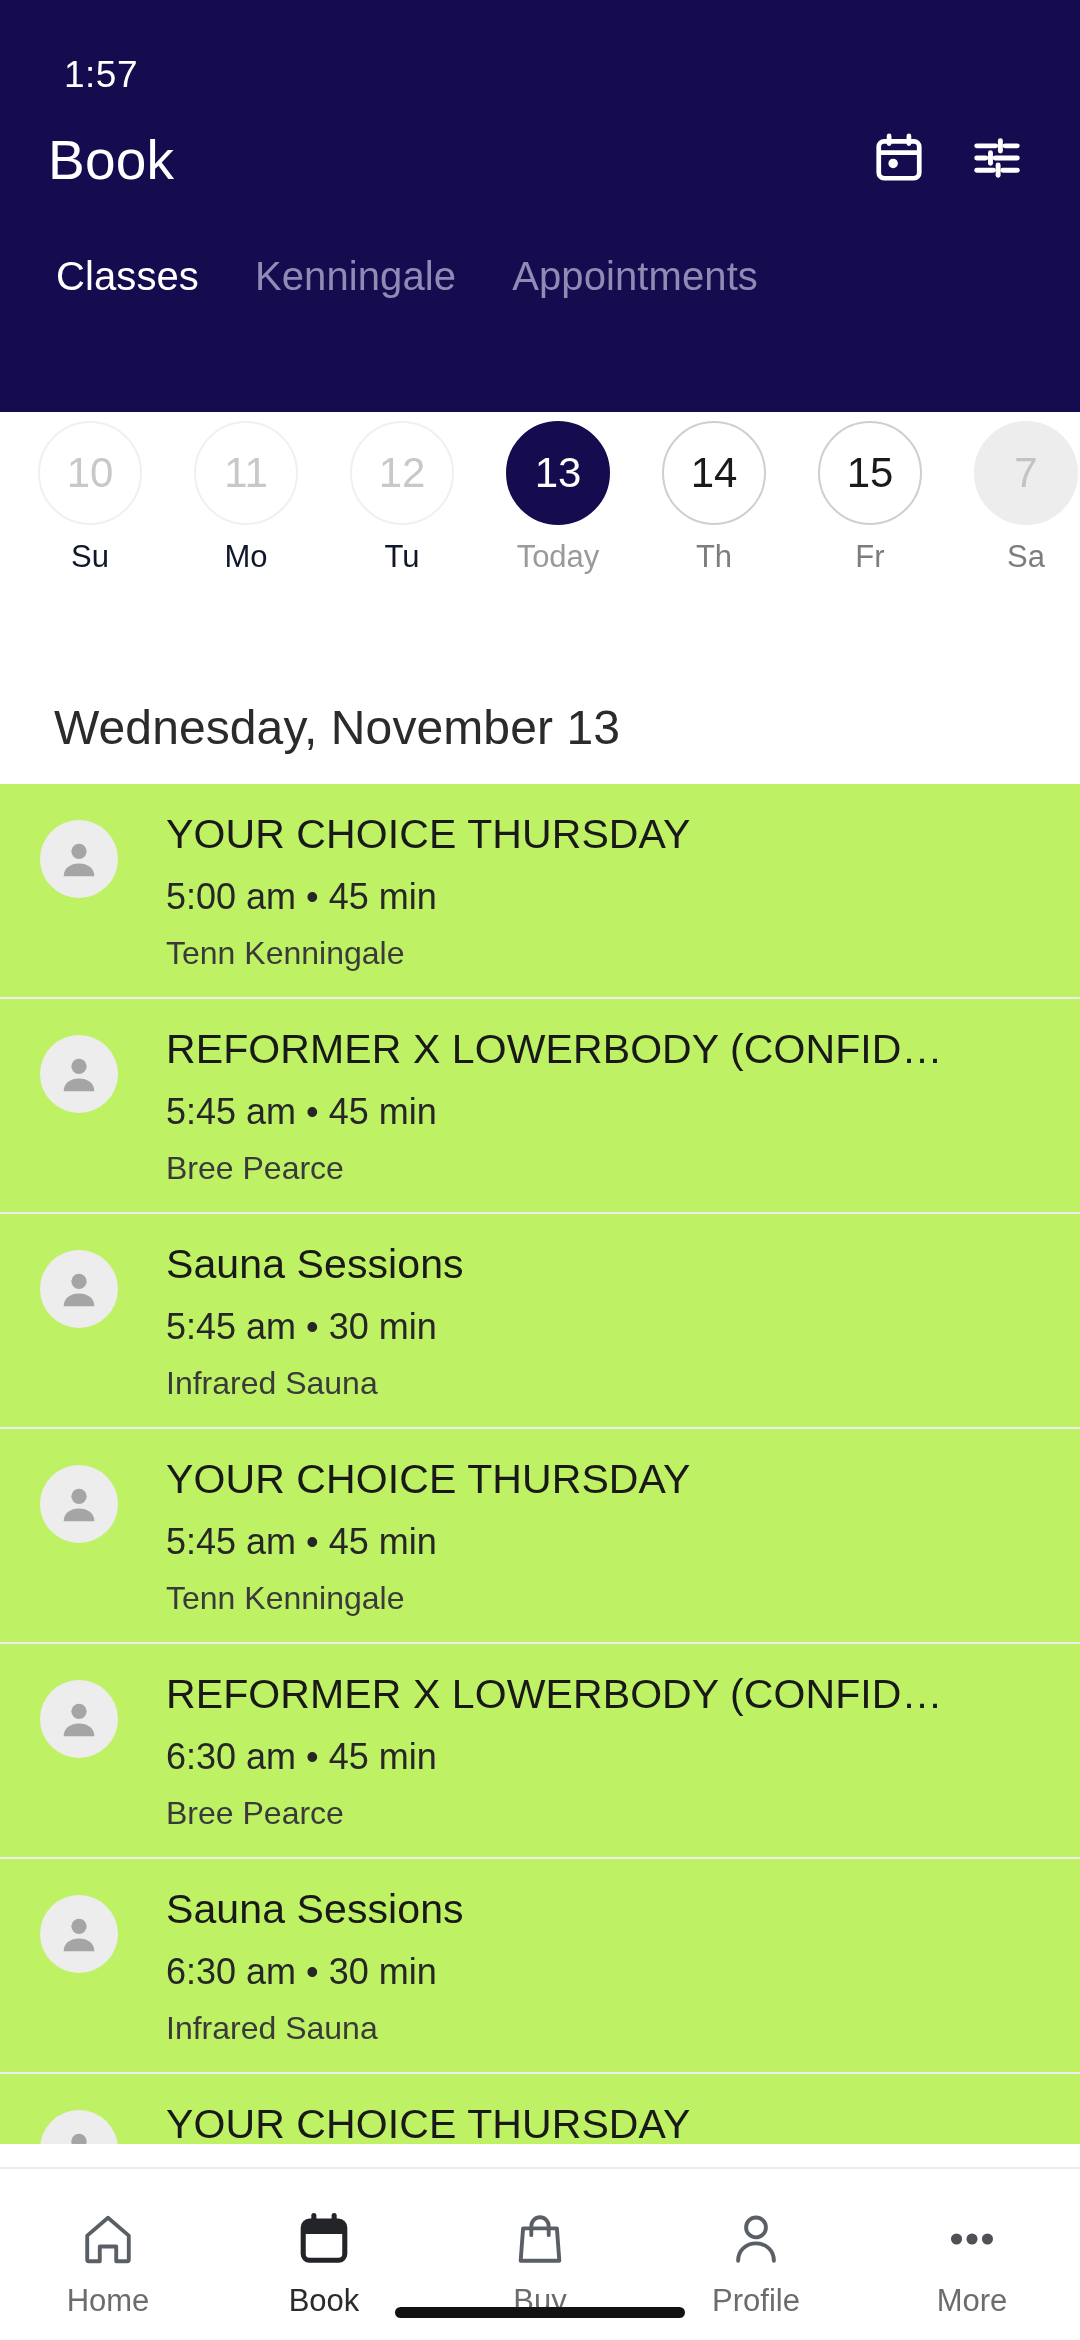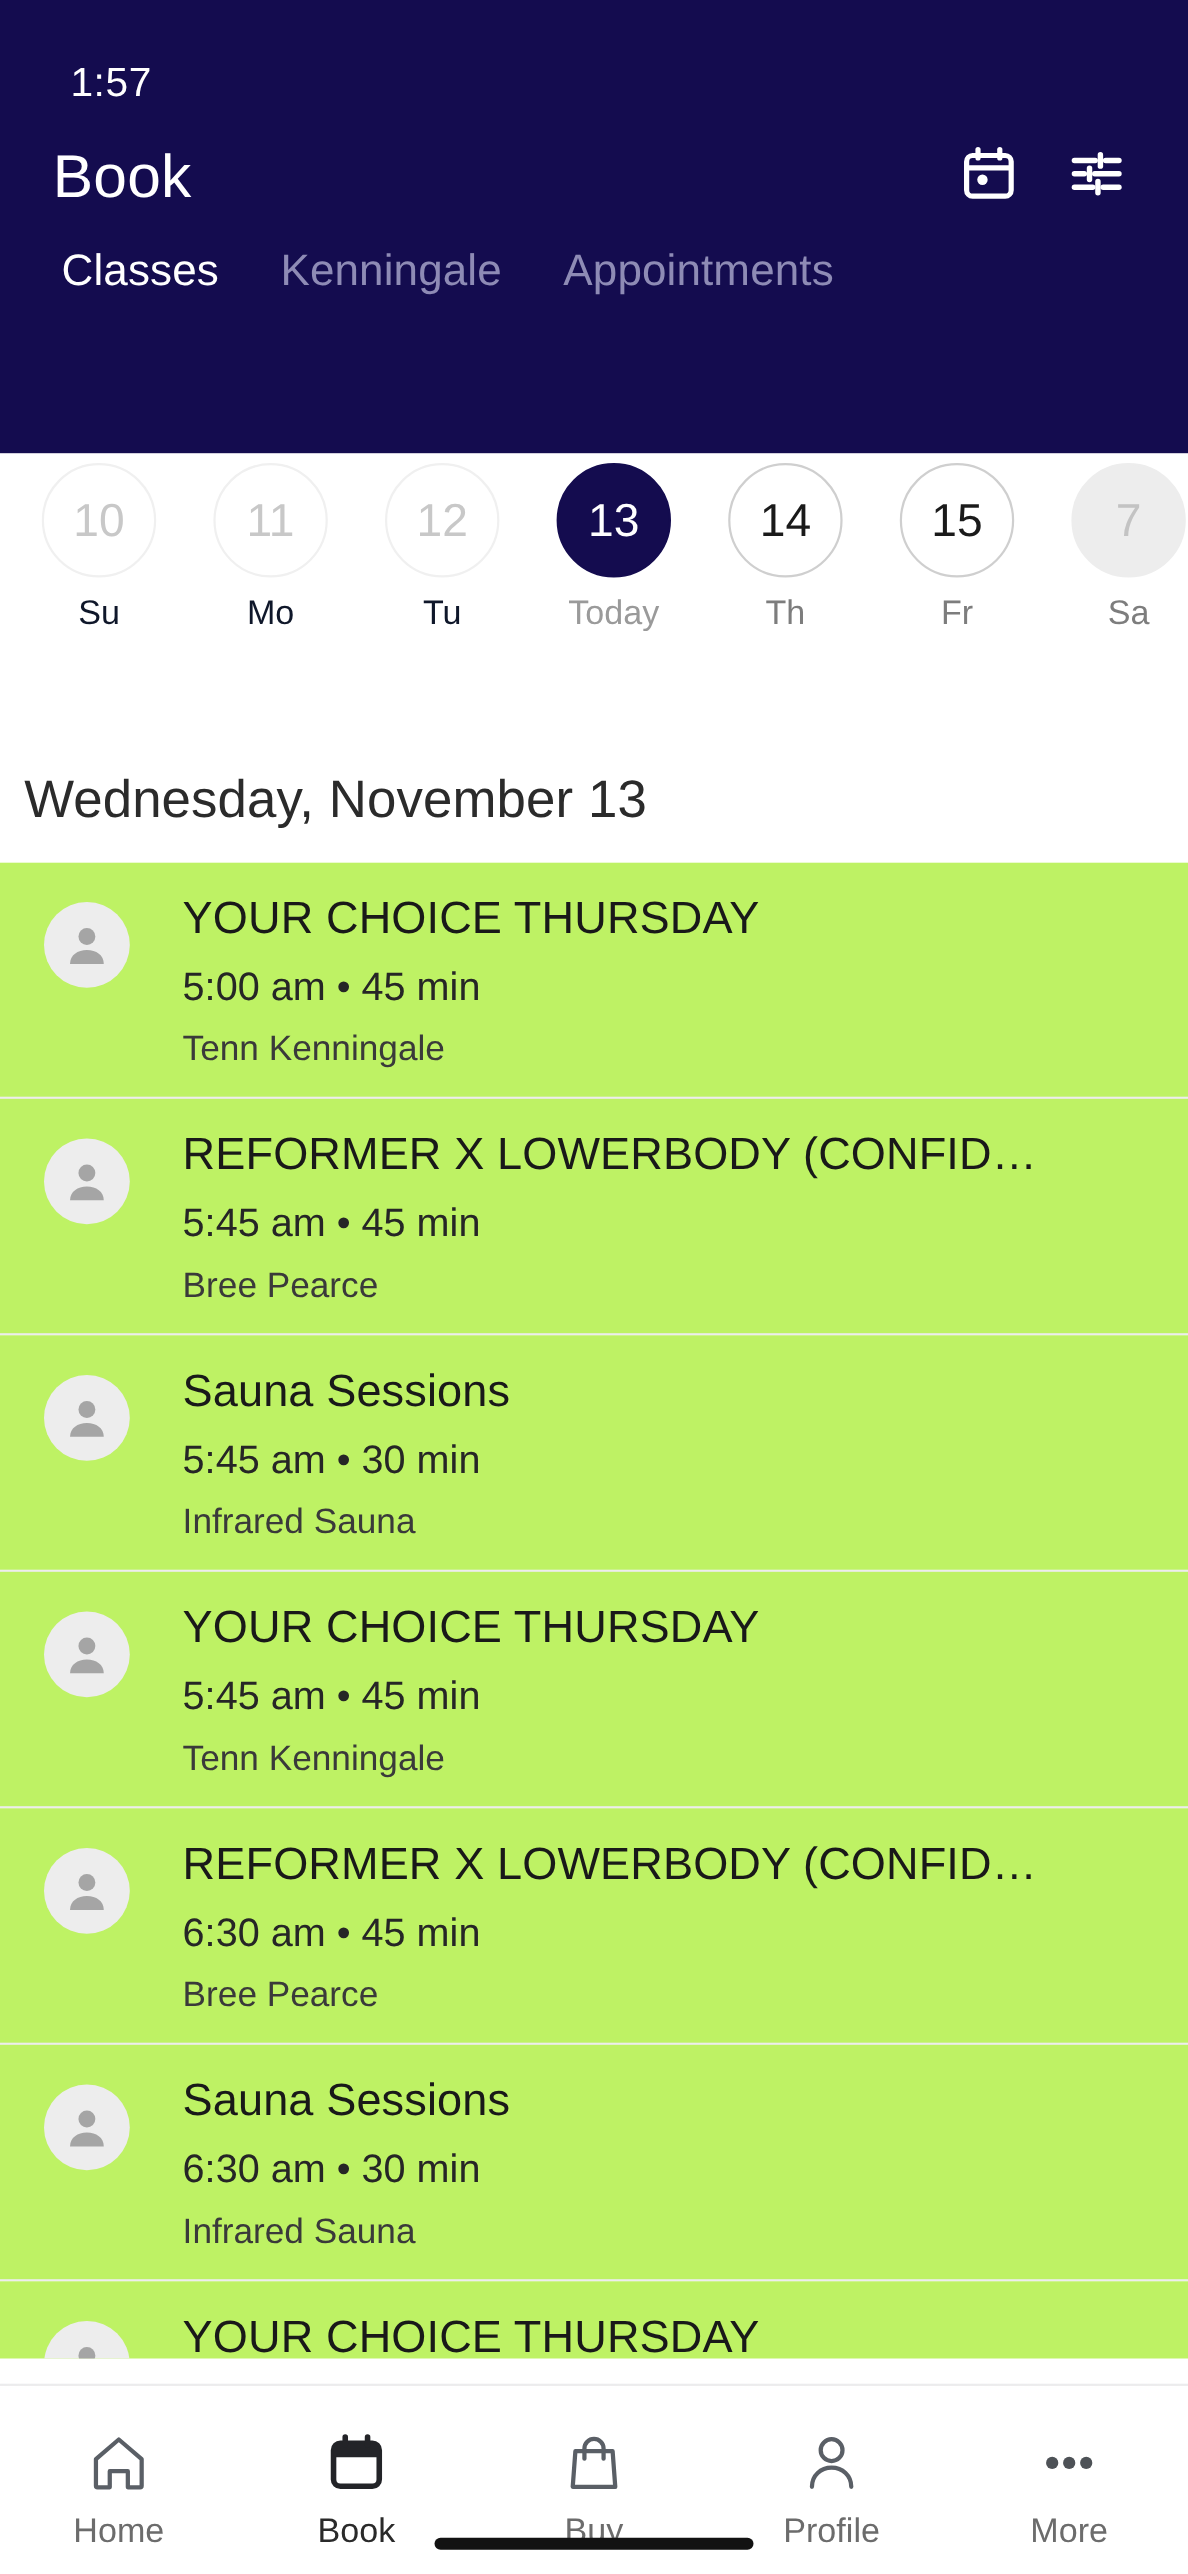--- a/index.html
+++ b/index.html
@@ -52,21 +52,21 @@
   }
   .header-actions {
     display: flex;
     align-items: center;
     gap: 44px;
   }
   .hicon { display: block; }
 
   .tabs {
     display: flex;
-    align-items: flex-start;
+    align-items: center;
     gap: 0;
     padding: 0 0 0 28px;
     height: 150px;
   }
   .tab {
     font-size: 40px;
     padding: 0 28px 46px 28px;
     letter-spacing: 0.1px;
     white-space: nowrap;
   }
@@ -127,21 +127,21 @@
     color: #9a9a9a;
   }
   .daylabel.dim { color: #0f172a; }
   .daylabel.strong { color: #7d7d7d; }
 
   
   .date-heading {
     position: absolute;
     top: 700px; left: 0;
     width: 1080px;
-    padding-left: 22px;
+    padding-left: 54px;
     font-size: 48px;
     color: #2b2b2b;
     letter-spacing: 0.1px;
   }
 
   
   .classlist {
     position: absolute;
     top: 784px; left: 0;
     width: 1080px;

